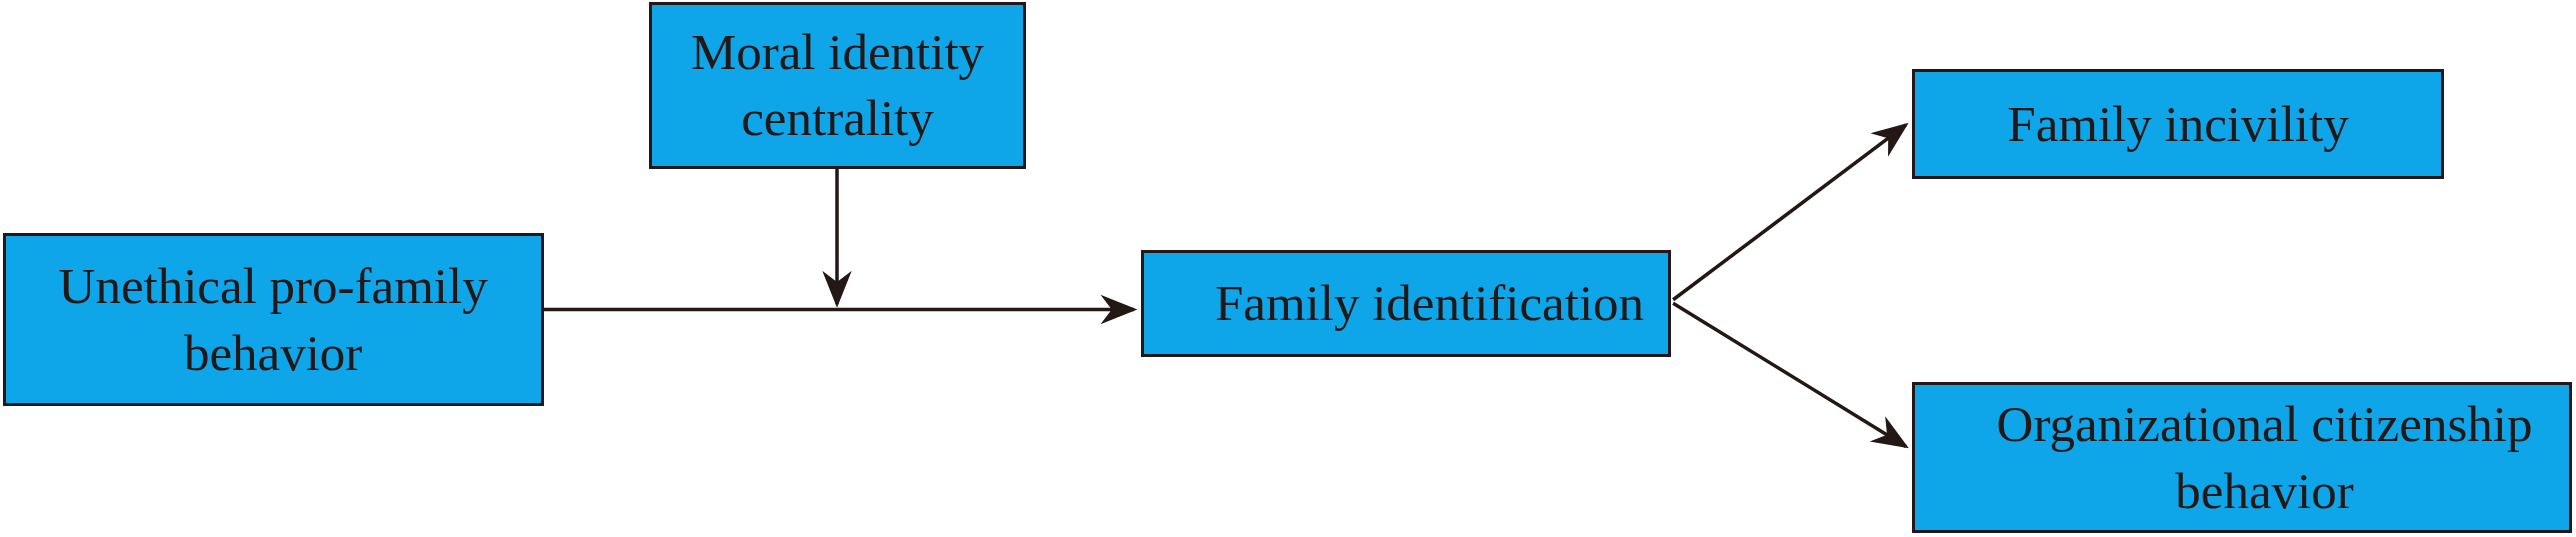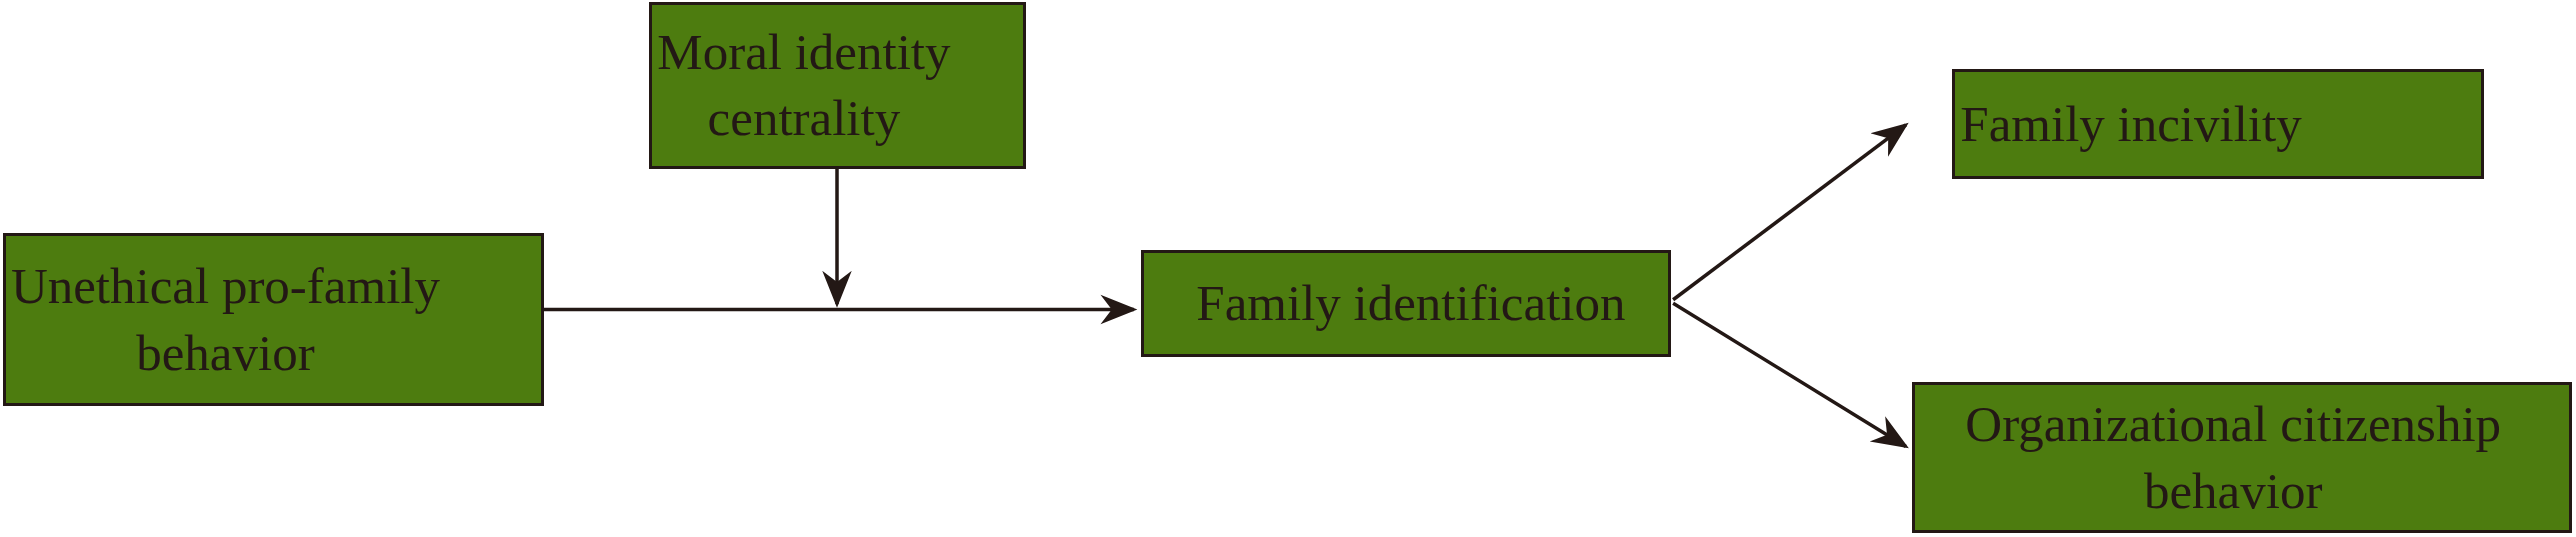--- a/index.html
+++ b/index.html
@@ -20,38 +20,38 @@
     left: 0;
     top: 0;
     width: 2576px;
     height: 538px;
     display: block;
   }
   .node {
     position: absolute;
     box-sizing: border-box;
     border: 3.5px solid #231815;
-    background: #4d7c0f;
+    background: #0ea5e9;
     display: flex;
     align-items: center;
-    justify-content: flex-start;
+    justify-content: center;
     text-align: center;
   }
   .node .label {
     display: block;
     white-space: pre-line;
     font-size: 51px;
     line-height: 1.3;
     color: #231815;
     padding: 0 5.3px;
   }
   .node-predictor  { left: 2.6px;    top: 213px; width: 541px; height: 173px; margin-top: 20px; }
   .node-moderator  { left: 649px;  top: 1.8px;   width: 377px; height: 167px; }
   .node-mediator   { left: 1141px; top: 250px; width: 530px; height: 107px; padding-left: 47px; }
-  .node-outcome1   { left: 1912px; top: 69px;  width: 532px; height: 110px; margin-left: 40px; }
+  .node-outcome1   { left: 1912px; top: 69px;  width: 532px; height: 110px; }
   .node-outcome2   { left: 1912px; top: 382px; width: 660px; height: 151px; padding-left: 45px; }
 </style>
 </head>
 <body>
 
 <div class="canvas">
 
   <svg class="edges" viewBox="0 0 2933 612" xmlns="http://www.w3.org/2000/svg" aria-hidden="true">
     <defs>
       <marker id="ah" markerUnits="strokeWidth" markerWidth="11" markerHeight="11" viewBox="0 0 11 11" refX="9.5" refY="5.5" orient="auto">

